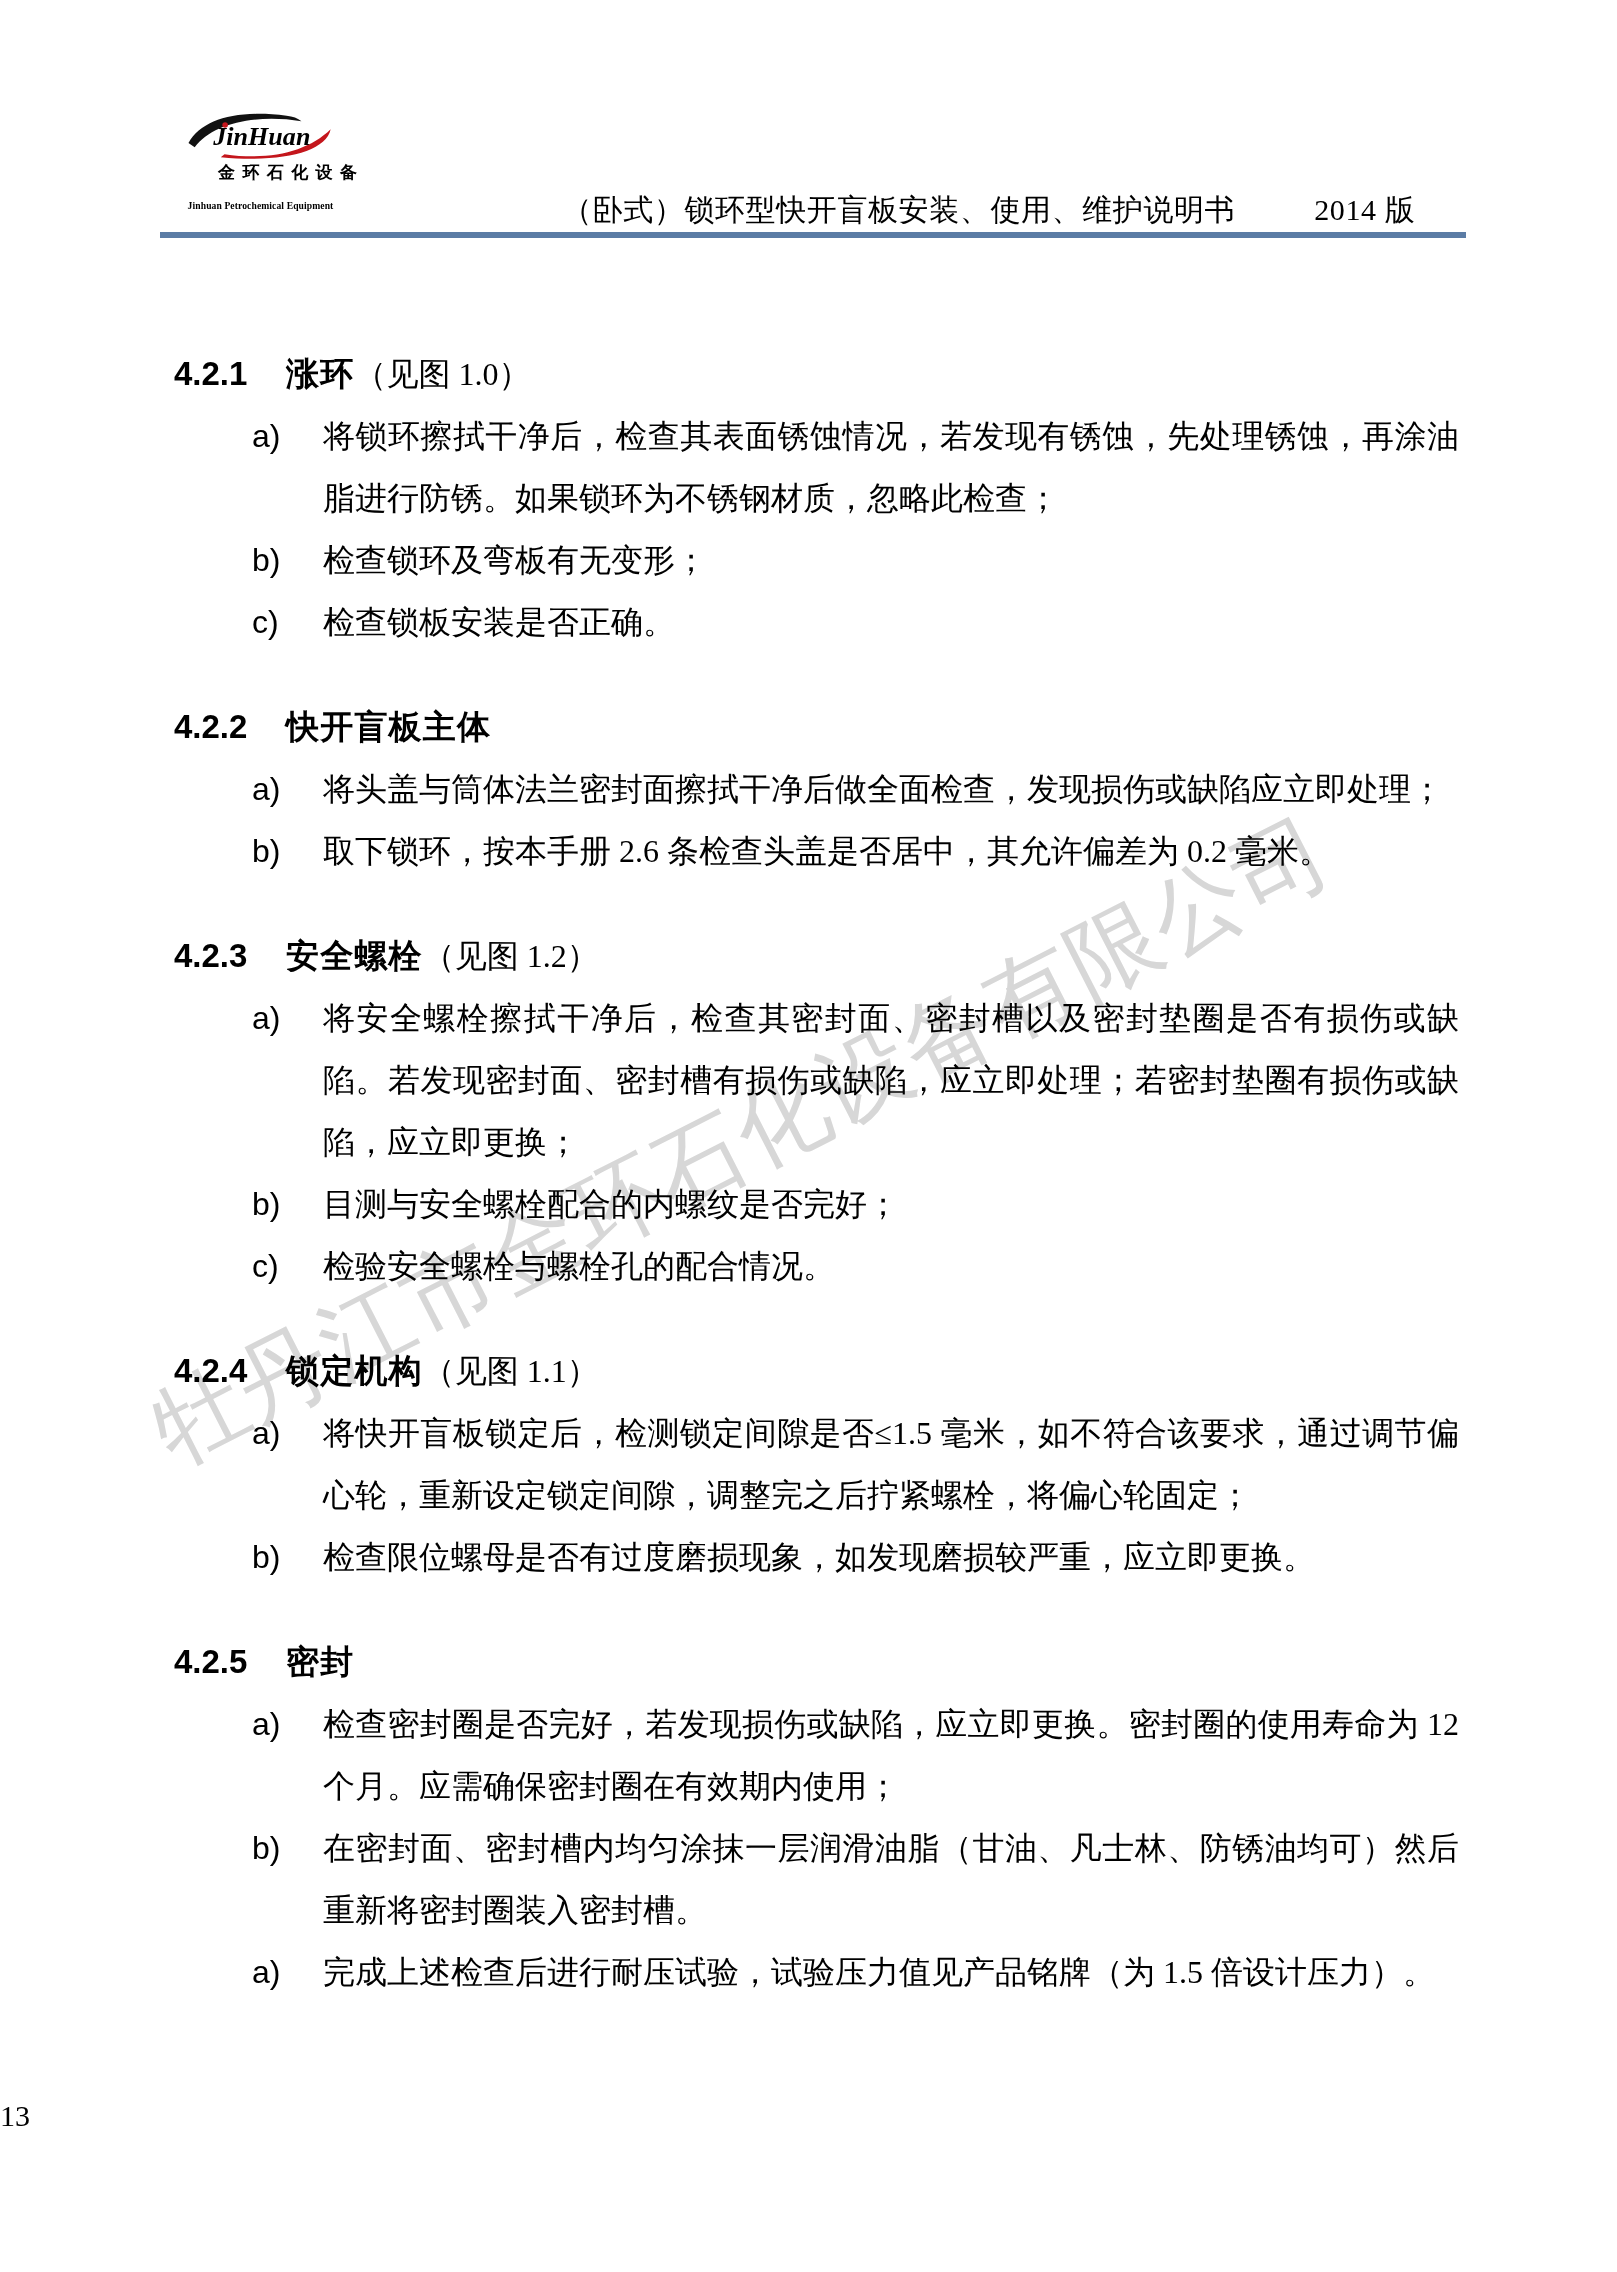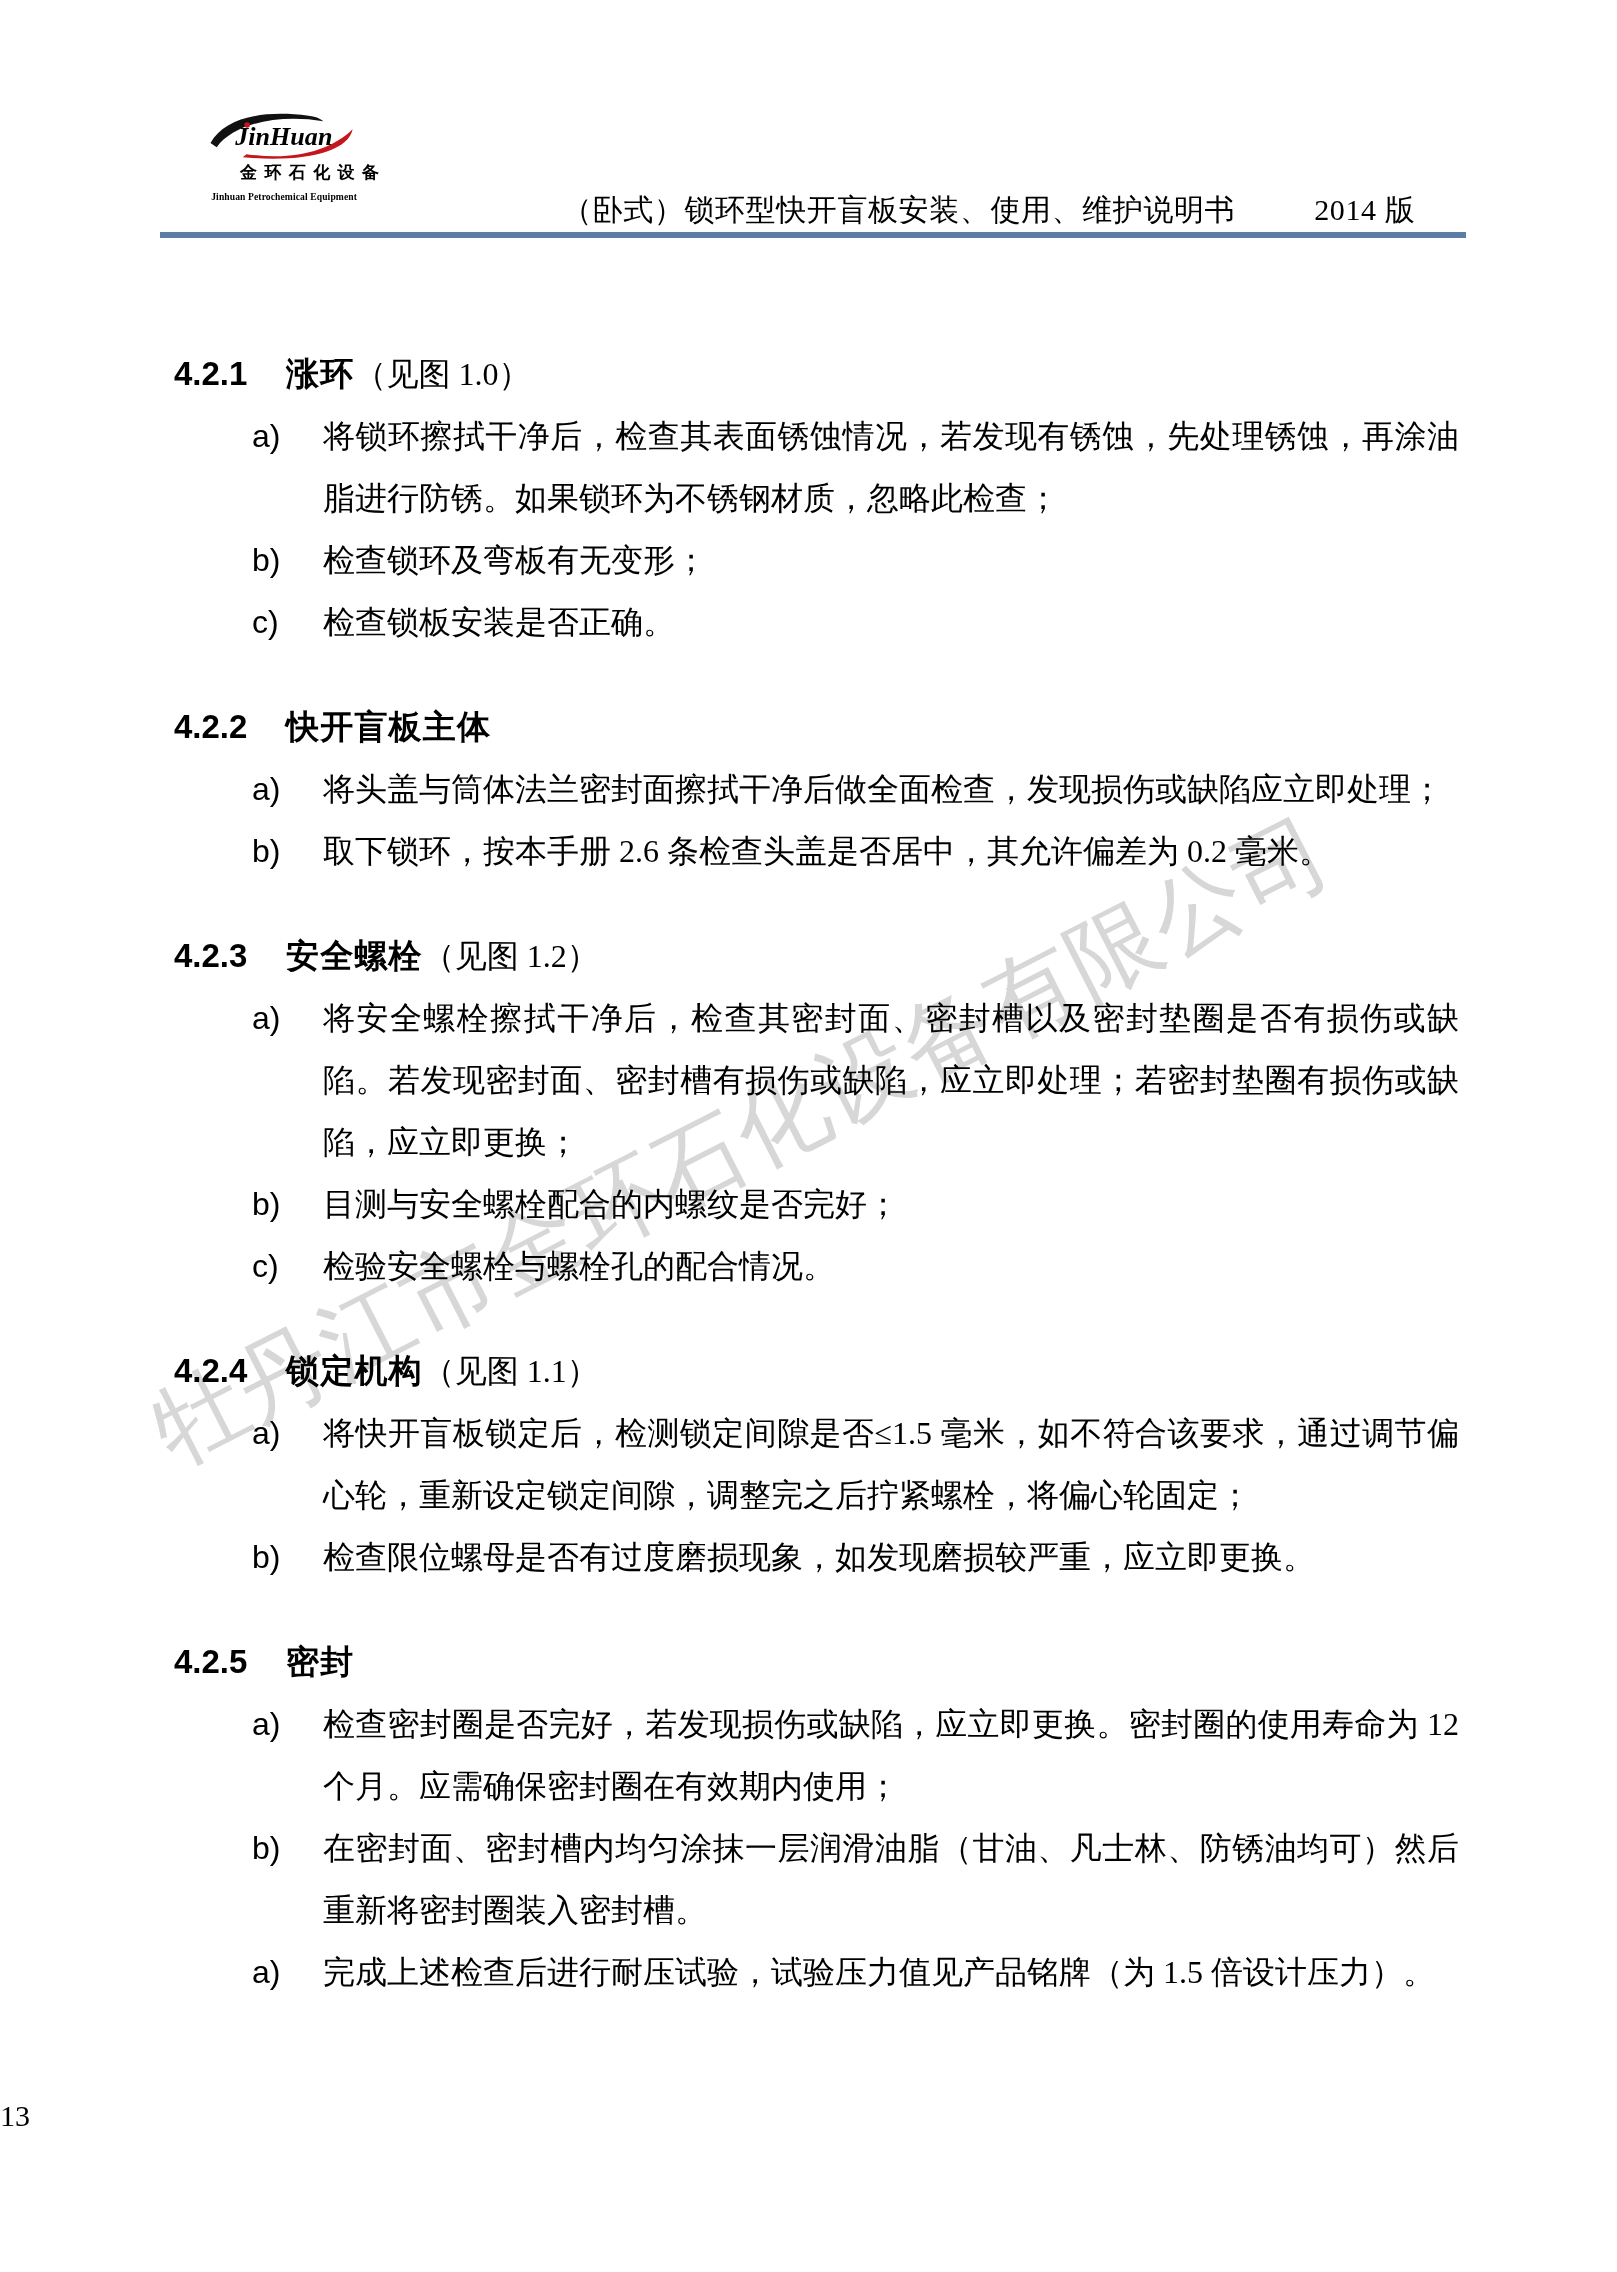--- a/index.html
+++ b/index.html
@@ -10,24 +10,24 @@
   }
   
   .watermark{
     position:absolute;left:741px;top:1141px;z-index:0;
     transform:translate(-50%,-50%) rotate(-27deg);
     font-size:92px;letter-spacing:1.2px;white-space:nowrap;
     color:#d7d7d7;font-family:"Liberation Serif","DejaVu Serif",serif;
   }
   .content{position:relative;z-index:1;}
   
-  .logo{position:absolute;left:208px;top:113px;width:149px;text-align:right;}
+  .logo{position:absolute;left:186px;top:113px;width:149px;text-align:center;}
   .logo svg{display:block;overflow:visible;width:149px;height:45px;}
   .logo-cn{font-size:17px;font-weight:bold;letter-spacing:7.4px;margin-top:2.5px;white-space:nowrap;text-indent:5px;margin-left:27px;}
-  .logo-en{font-size:9.6px;font-weight:bold;margin-top:7px;white-space:nowrap;letter-spacing:0.1px;}
+  .logo-en{font-size:9.6px;font-weight:bold;margin-top:16px;white-space:nowrap;letter-spacing:0.1px;}
   
   .header-title{
     position:absolute;left:562px;top:190px;white-space:nowrap;
     font-size:30px;letter-spacing:0.6px;
   }
   .header-edition{display:inline-block;margin-left:79px;}
   .header-rule{position:absolute;left:160px;top:232px;width:1306px;height:5.6px;background:#5b7ca5;}
   
   .main{position:absolute;left:174px;top:300px;width:1285px;}
   .sec-h{margin:43px 0 0 0;line-height:62px;font-size:33px;white-space:nowrap;}

